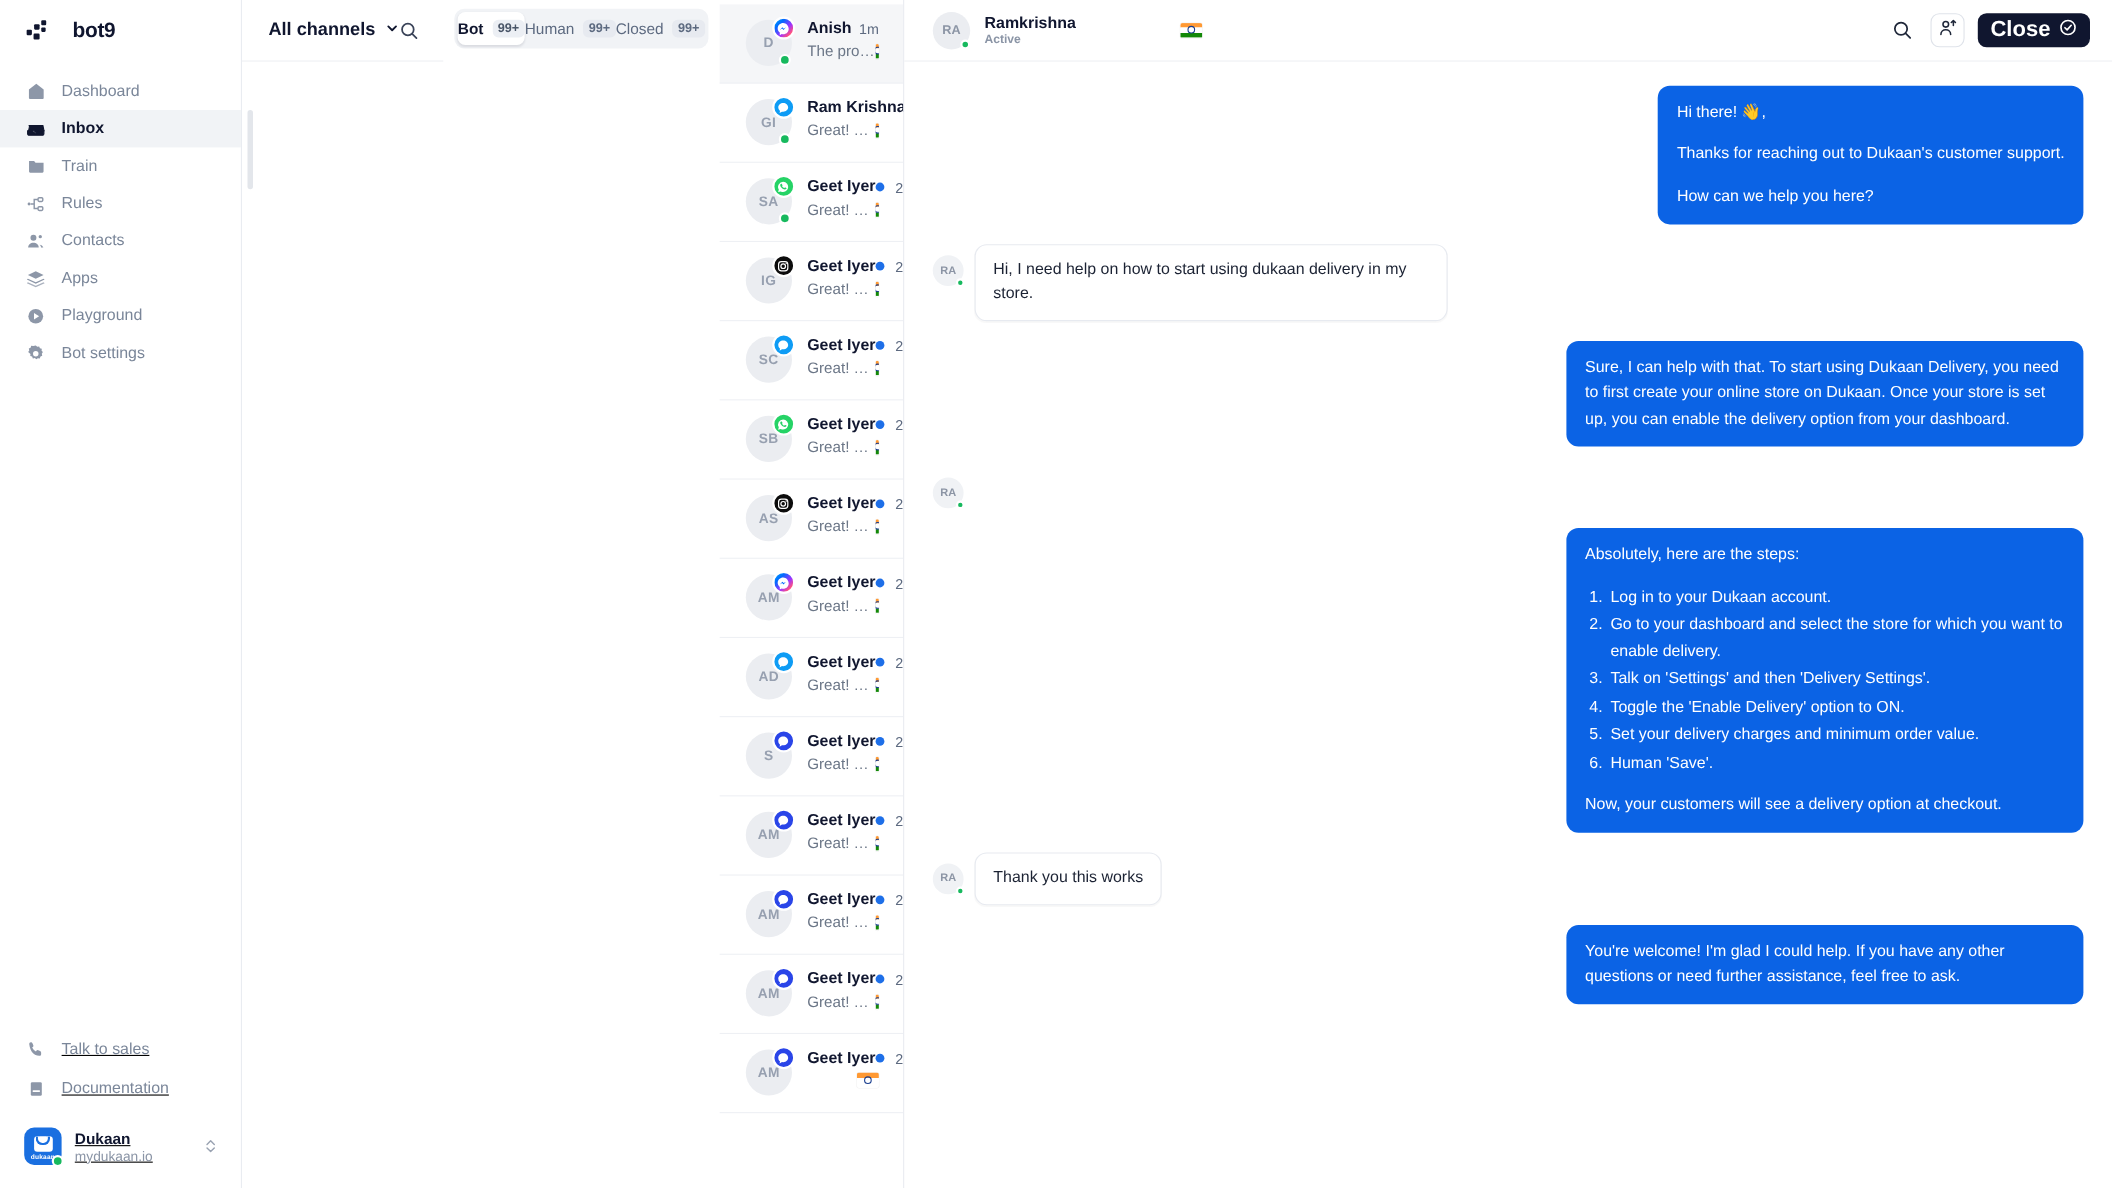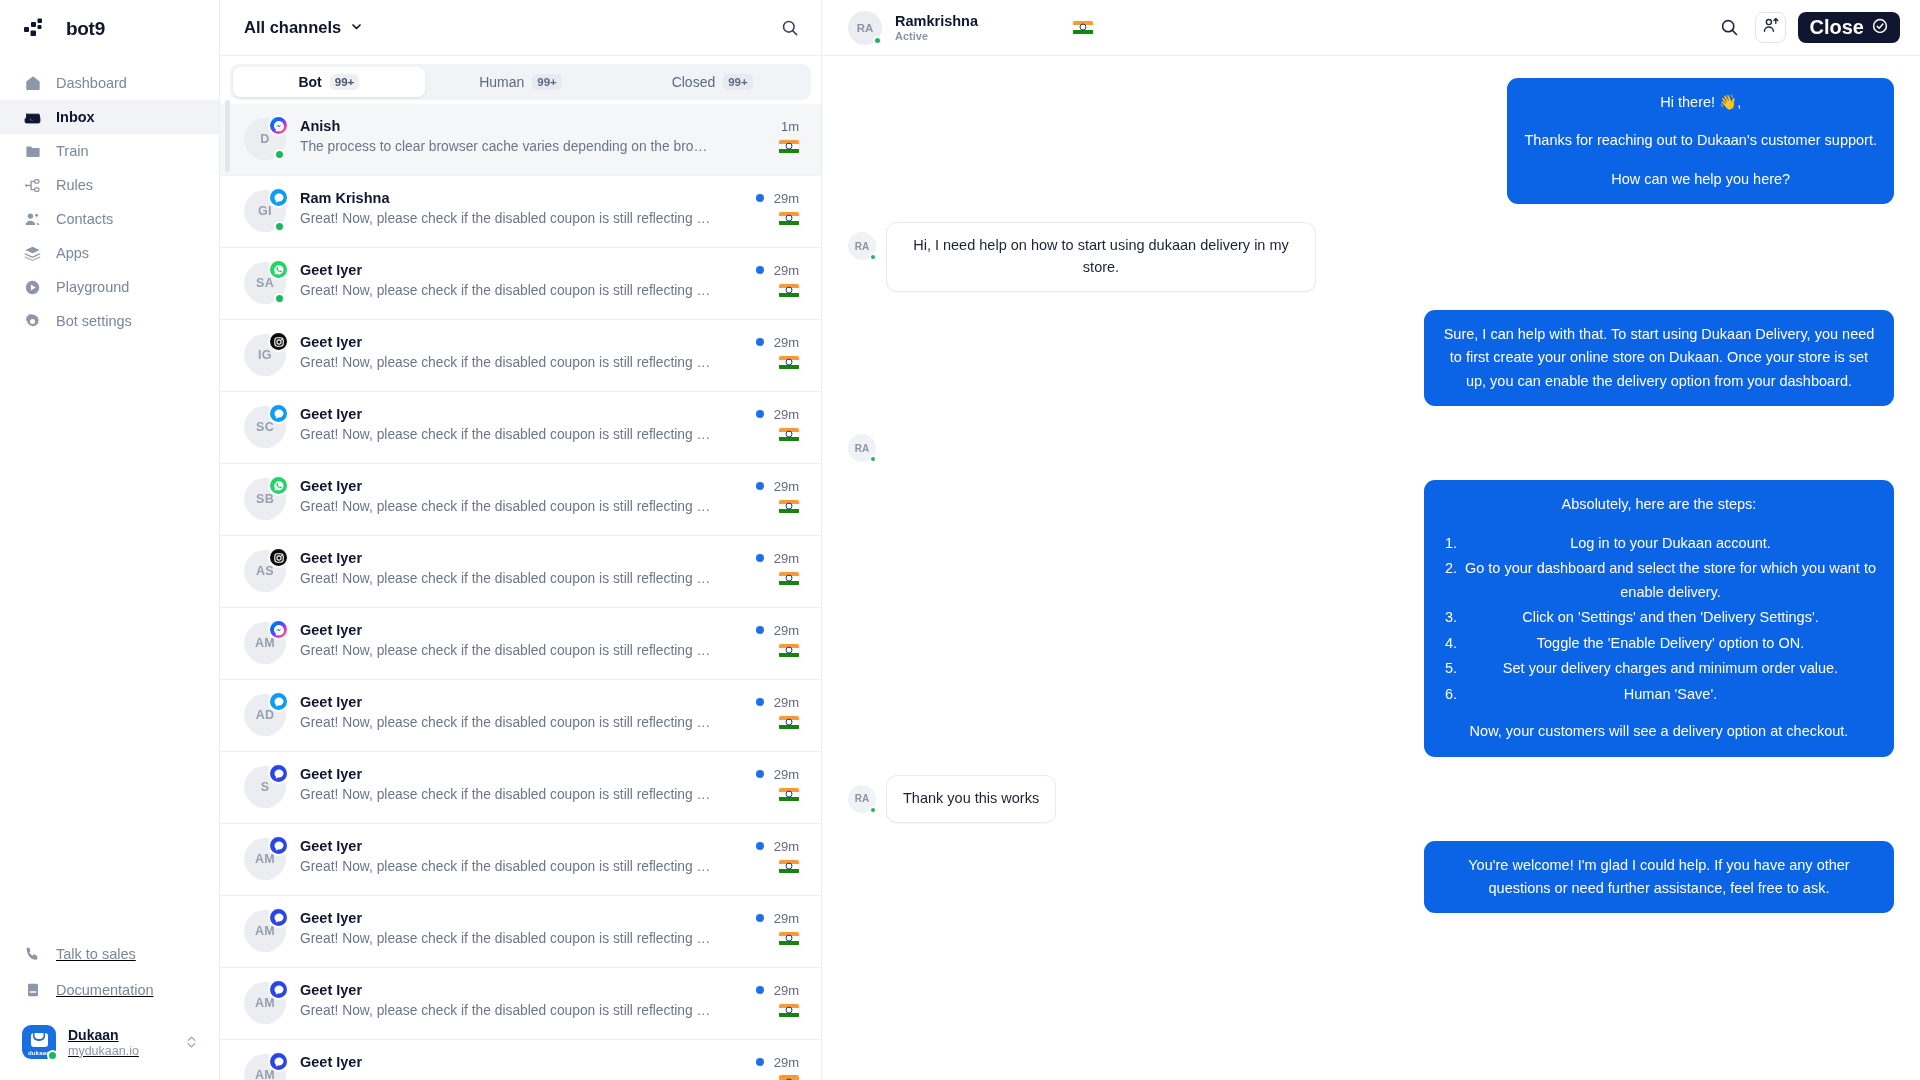--- a/index.html
+++ b/index.html
@@ -78,21 +78,21 @@
   }
   .ws-text { display: flex; flex-direction: column; gap: 1px; flex: 1; min-width: 0; }
   .ws-name { font-size: 14px; font-weight: 700; color: #10162f; }
   .ws-url { font-size: 12.5px; color: #8b95a6; }
   .ws-chev { color: #9aa3b2; display: flex; flex-direction: column; gap: 2px; }
 
   
   .convcol {
     width: 602px; flex: 0 0 602px; height: 1080px;
     border-right: 1px solid #e9ecf1;
-    display: flex; flex-direction: column;
+    display: flex; flex-direction: row;
     background: #fff; position: relative;
   }
   .conv-head {
     height: 56px; display: flex; align-items: center;
     padding: 0 22px 0 24px; border-bottom: 1px solid #eef0f4;
   }
   .channel-select {
     display: flex; align-items: center; gap: 9px;
     font-size: 16.5px; font-weight: 700; color: #10162f; cursor: pointer;
   }
@@ -199,21 +199,21 @@
   .icon-box {
     width: 31px; height: 31px; border: 1px solid #dfe3ea; border-radius: 8px;
     display: flex; align-items: center; justify-content: center; cursor: pointer; color: #20283a;
   }
   .close-btn {
     height: 31px; background: #10162f; color: #fff; border-radius: 8px;
     display: flex; align-items: center; gap: 8px; padding: 0 12px;
     font-size: 20px; font-weight: 600; cursor: pointer; text-align: center;
   }
 
-  .thread { flex: 1; overflow: hidden; padding: 22px 26px 0 26px; position: relative; text-align: center; }
+  .thread { flex: 1; overflow: hidden; padding: 22px 26px 0 26px; position: relative; }
   .msg-row { display: flex; margin-bottom: 18px; }
   .msg-row.inbound { justify-content: flex-start; align-items: flex-start; gap: 10px; }
   .msg-row.outbound { justify-content: flex-end; }
   .msg-avatar-wrap { position: relative; width: 28px; height: 28px; flex: 0 0 28px; margin-top: 10px; }
   .msg-avatar {
     width: 28px; height: 28px; border-radius: 50%; background: #f0f2f5; color: #8c95a5;
     display: flex; align-items: center; justify-content: center; font-size: 10px; font-weight: 600;
   }
   .msg-on-dot {
     position: absolute; right: -1px; bottom: -1px; width: 8px; height: 8px;
@@ -862,21 +862,21 @@
             <span class="msg-avatar">RA</span>
             <span class="msg-on-dot"></span>
           </span>
         </div>
         <div class="msg-row outbound">
           <div class="bubble-out">
             <p>Absolutely, here are the steps:</p>
             <ol>
               <li>Log in to your Dukaan account.</li>
               <li>Go to your dashboard and select the store for which you want to enable delivery.</li>
-              <li>Click on 'Settings' and then 'Delivery Settings'.</li>
+              <li>Talk on 'Settings' and then 'Delivery Settings'.</li>
               <li>Toggle the 'Enable Delivery' option to ON.</li>
               <li>Set your delivery charges and minimum order value.</li>
               <li>Human 'Save'.</li>
             </ol>
             <p>Now, your customers will see a delivery option at checkout.</p>
           </div>
         </div>
         <div class="msg-row inbound">
           <span class="msg-avatar-wrap">
             <span class="msg-avatar">RA</span>

